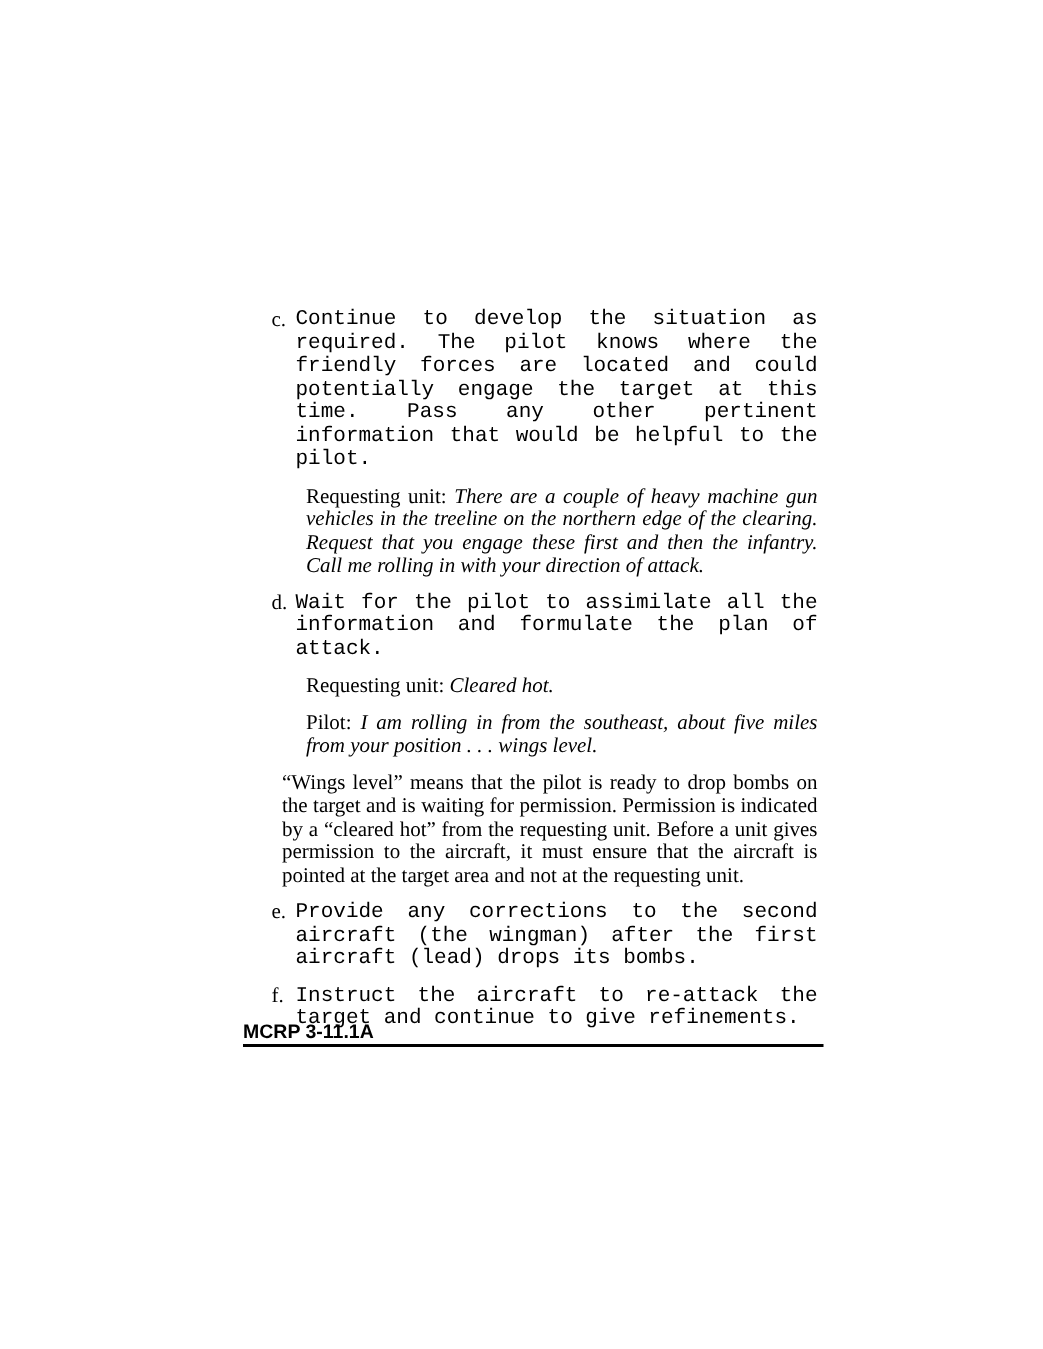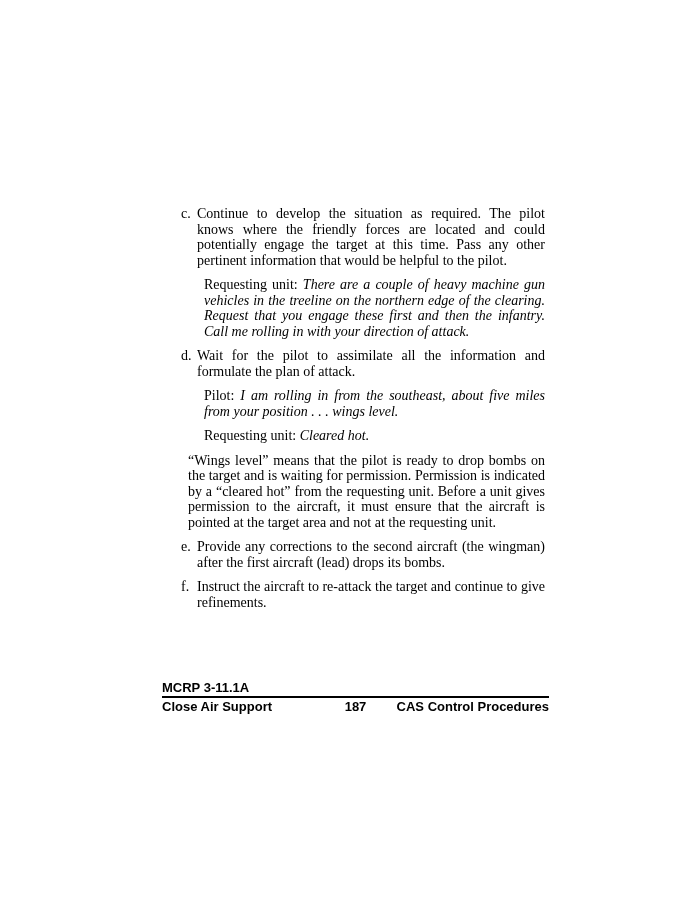--- a/index.html
+++ b/index.html
@@ -32,20 +32,21 @@
     display: flex;
     margin-left: 19px;
   }
   .list-item .label {
     flex: 0 0 16px;
   }
   .list-item .text {
     flex: 1 1 auto;
     margin: 0;
     text-align: justify;
+    font-family: Liberation Mono, monospace;
   }
   .quote {
     margin-left: 42px;
   }
   .quote .message {
     font-weight: normal;
     font-style: italic;
   }
   .paragraph {
     margin-left: 26px;
@@ -100,27 +101,27 @@
       <span class="prefix">Requesting unit:</span>
       <span class="message">There are a couple of heavy machine gun vehicles in the treeline on the northern edge of the clearing. Request that you engage these first and then the infantry. Call me rolling in with your direction of attack.</span>
     </p>
 
     <div class="block list-item">
       <span class="label">d.</span>
       <p class="text">Wait for the pilot to assimilate all the information and formulate the plan of attack.</p>
     </div>
 
     <p class="block quote">
-      <span class="prefix">Pilot:</span>
-      <span class="message">I am rolling in from the southeast, about five miles from your position . . . wings level.</span>
+      <span class="prefix">Requesting unit:</span>
+      <span class="message">Cleared hot.</span>
     </p>
 
     <p class="block quote">
-      <span class="prefix">Requesting unit:</span>
-      <span class="message">Cleared hot.</span>
+      <span class="prefix">Pilot:</span>
+      <span class="message">I am rolling in from the southeast, about five miles from your position . . . wings level.</span>
     </p>
 
     <p class="block paragraph">“Wings level” means that the pilot is ready to drop bombs on the target and is waiting for permission. Permission is indicated by a “cleared hot” from the requesting unit. Before a unit gives permission to the aircraft, it must ensure that the aircraft is pointed at the target area and not at the requesting unit.</p>
 
     <div class="block list-item">
       <span class="label">e.</span>
       <p class="text">Provide any corrections to the second aircraft (the wingman) after the first aircraft (lead) drops its bombs.</p>
     </div>
 
 
@@ -130,20 +131,15 @@
     </div>
 
 
   </main>
 
   <footer class="page-footer">
     <div class="footer-row1">
       <span>MCRP 3-11.1A</span>
     </div>
     <hr class="footer-rule">
-    <div class="footer-row2">
-      <span>Close Air Support</span>
-      <span class="footer-page-number">187</span>
-      <span>CAS Control Procedures</span>
-    </div>
   </footer>
 
 </div>
 
 </body></html>

